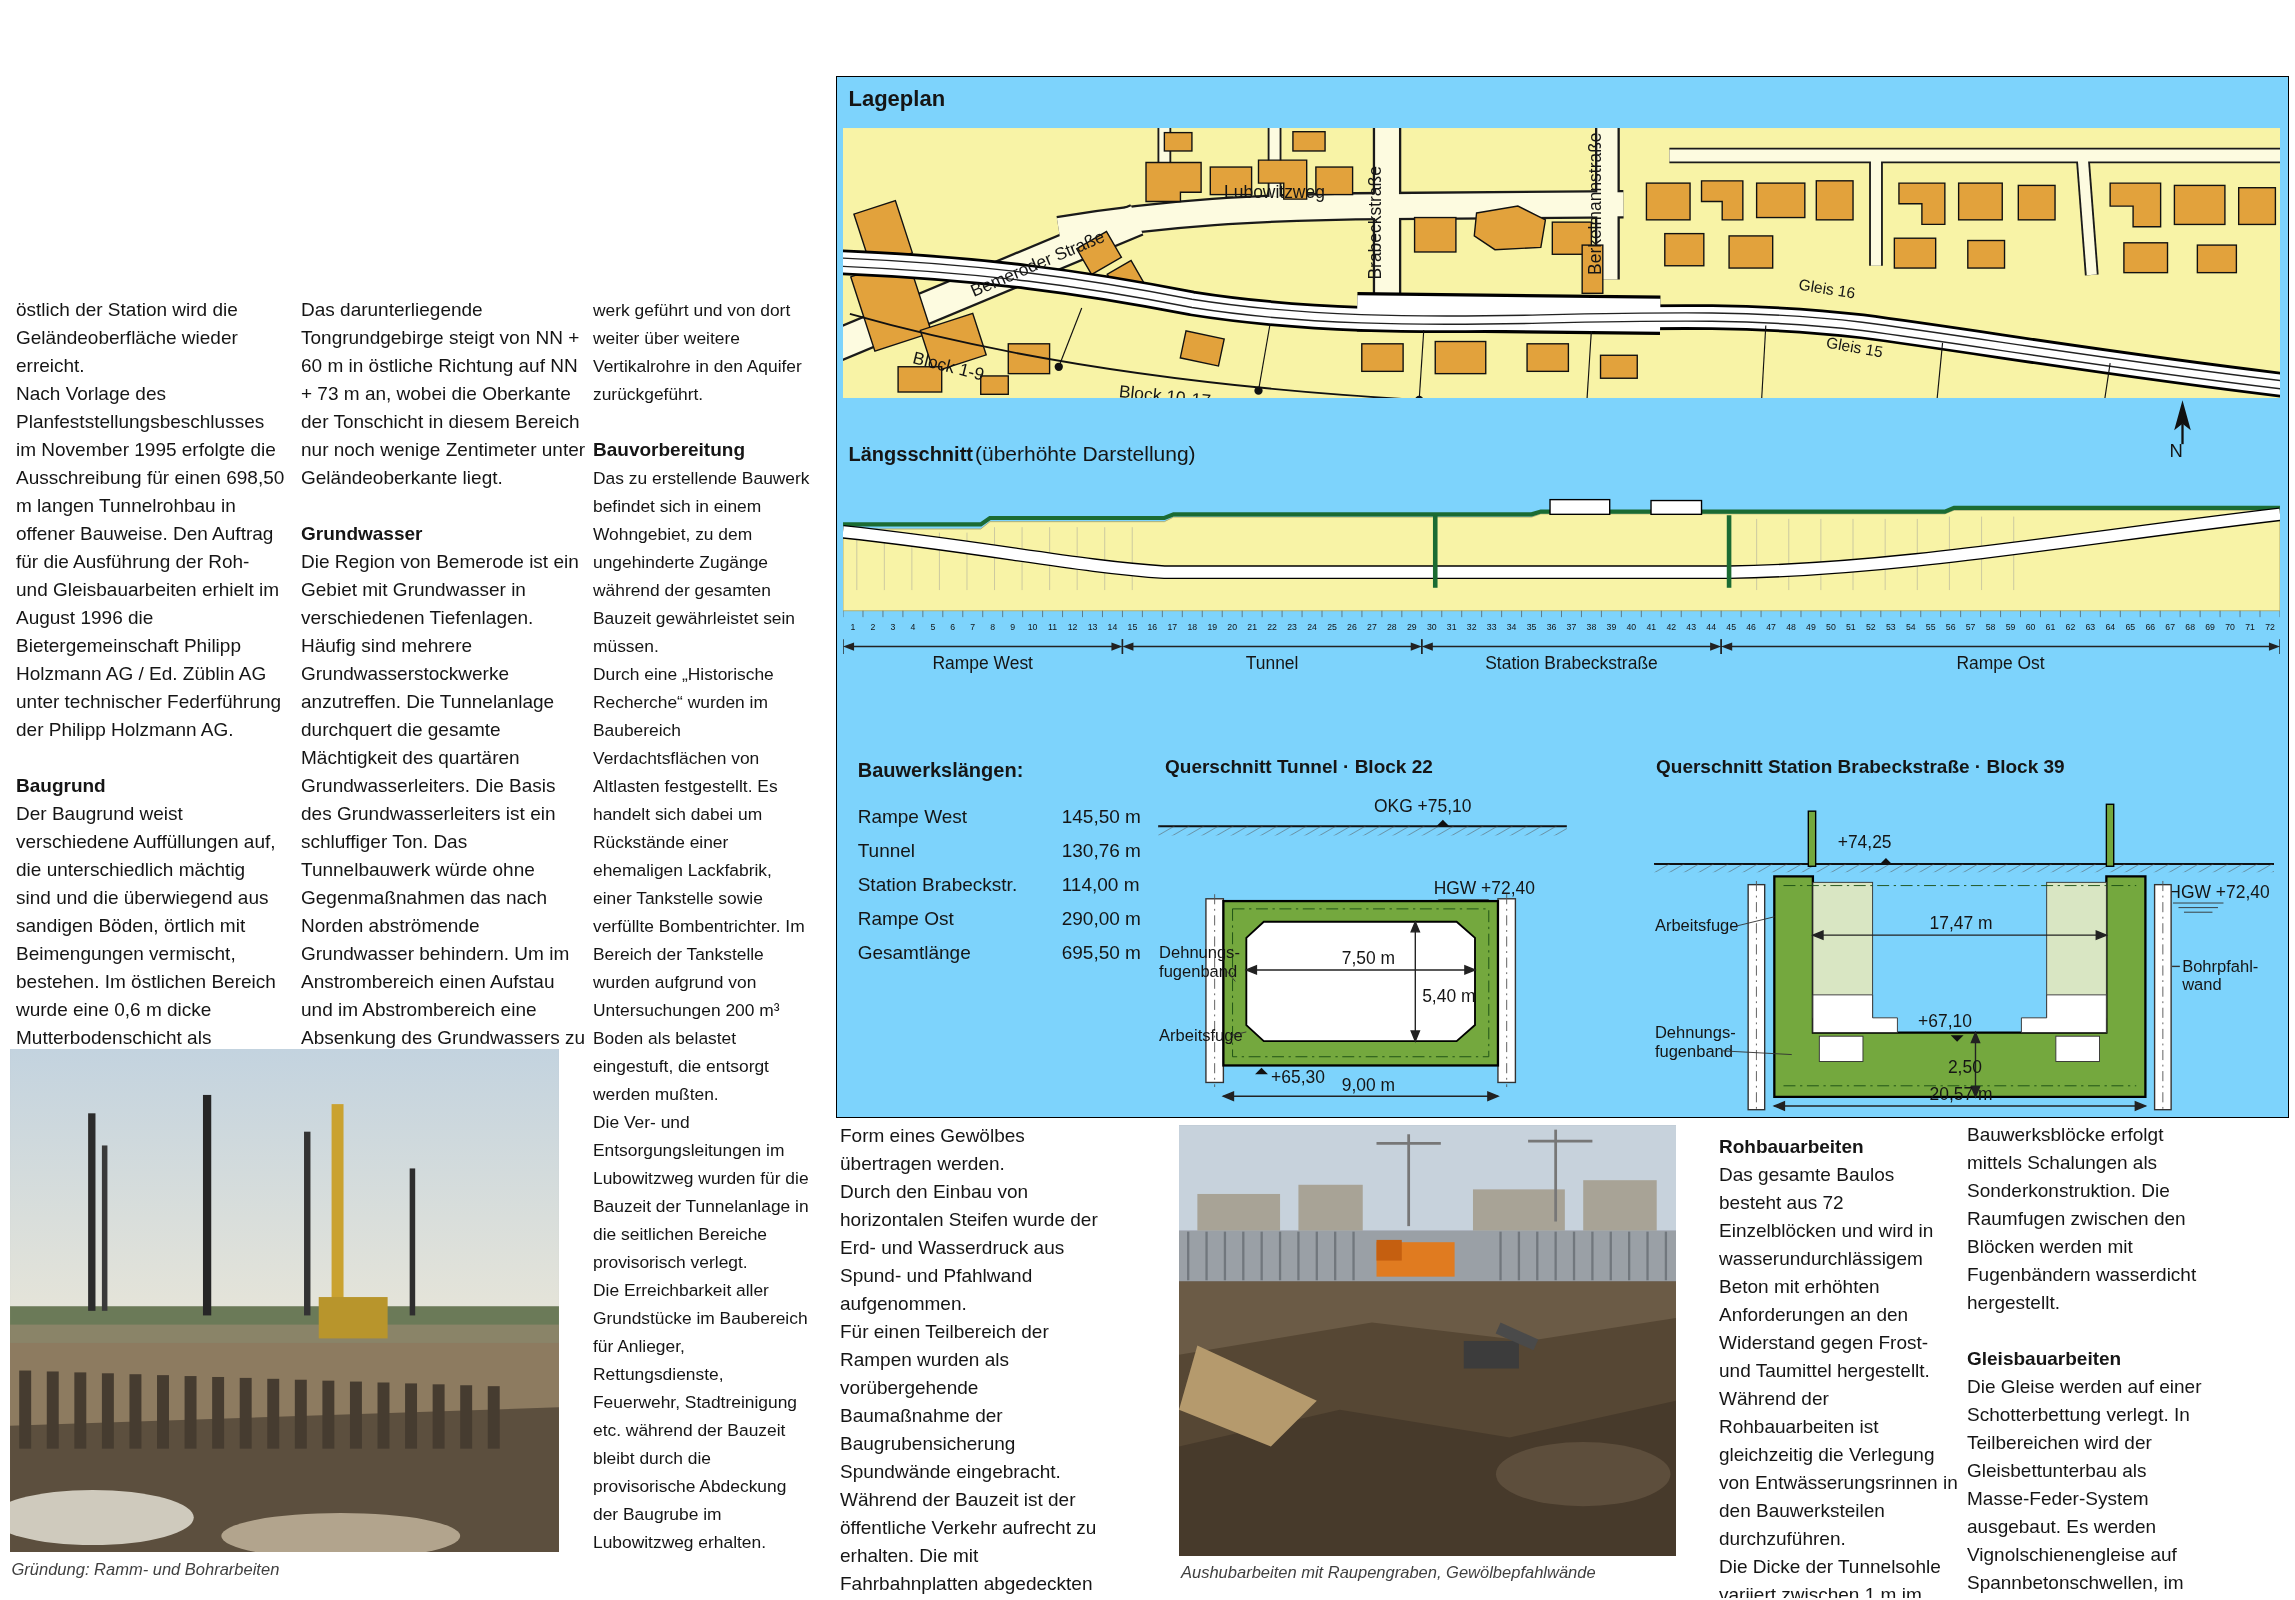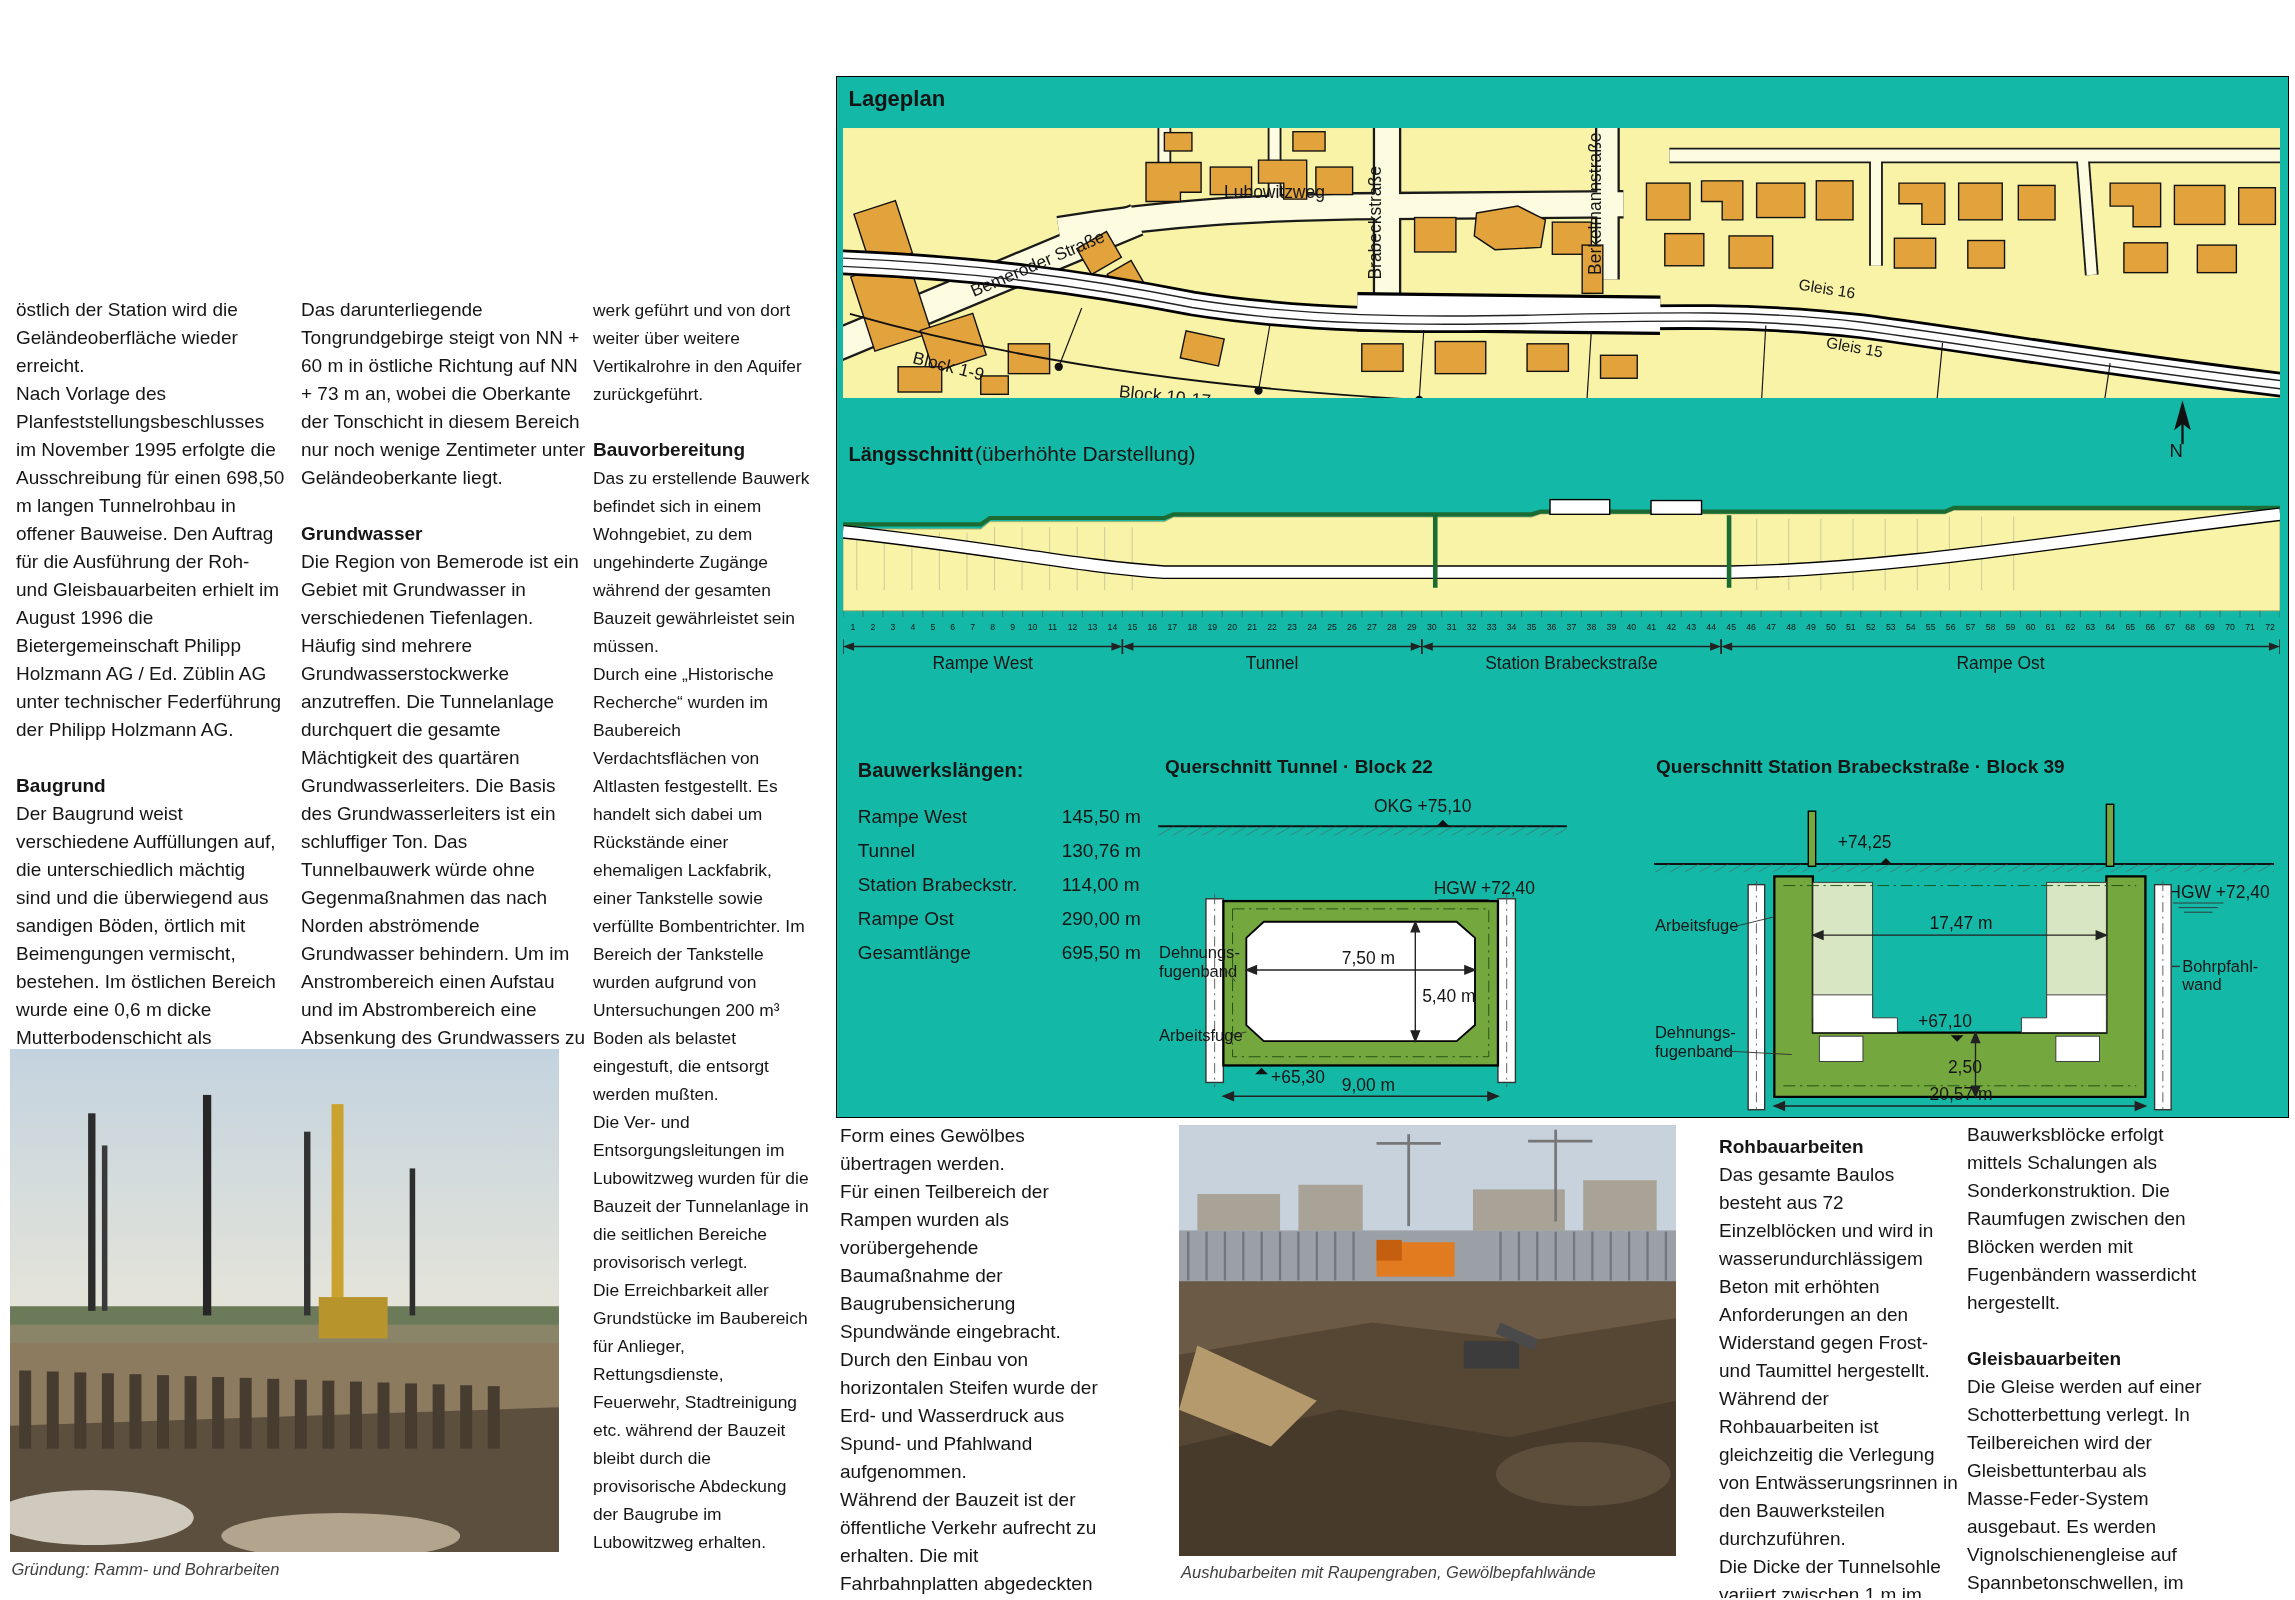--- a/index.html
+++ b/index.html
@@ -10,21 +10,21 @@
   .text-col p{margin:0;}
   .text-col h4{margin:28px 0 0 0;font-size:19px;font-weight:bold;}
   .text-col h4:first-child{margin-top:12px;}
   .col-c1{left:16px;top:296px;width:269px;height:753px;}
   .col-c2{left:301px;top:296px;width:287px;height:758px;}
   .col-c3{left:593px;top:296px;width:219px;height:1299px;font-size:17.4px;}
   .col-c4{left:840px;top:1122px;width:259px;height:475px;}
   .col-c5{left:1719px;top:1121px;width:241px;height:477px;}
   .col-c6{left:1967px;top:1121px;width:241px;height:477px;}
   
-  .panel{position:absolute;border:1.8px solid #000;background:#14b8a6;}
+  .panel{position:absolute;border:1.8px solid #000;background:#7dd3fc;}
   .panel-center{left:836px;top:76px;width:1451px;height:1040px;}
   .abs{position:absolute;}
   .h-big{font-weight:bold;font-size:22px;}
   .h-mid{font-weight:bold;font-size:20px;}
   .h-sub{font-weight:normal;font-size:21px;margin-top:44px;}
   
   .bw-row{display:flex;font-size:19px;line-height:34px;}
   .bw-l{width:204px;}
   .bw-v{width:101px;}
   
@@ -625,22 +625,22 @@
       <polygon points="40,480 300,600 200,700 0,620" fill="#b59a6d"></polygon>
       <rect x="620" y="470" width="120" height="60" fill="#3c3c3c"></rect>
       <rect x="700" y="430" width="90" height="26" fill="#4a4a4a" transform="rotate(24 700 430)"></rect>
       <ellipse cx="880" cy="760" rx="190" ry="70" fill="#5d4e3c"></ellipse>
     </svg>
   </div>
   <div class="cap" style="left:1181px;top:1563px;">Aushubarbeiten mit Raupengraben, Gewölbepfahlwände</div>
 
   <div class="text-col col-c4">
       <p>Form eines Gewölbes übertragen werden.</p>
+      <p>Durch den Einbau von horizontalen Steifen wurde der Erd- und Wasserdruck aus Spund- und Pfahlwand aufgenommen.</p>
       <p>Für einen Teilbereich der Rampen wurden als vorübergehende Baumaßnahme der Baugrubensicherung Spundwände eingebracht.</p>
-      <p>Durch den Einbau von horizontalen Steifen wurde der Erd- und Wasserdruck aus Spund- und Pfahlwand aufgenommen.</p>
       <p>Während der Bauzeit ist der öffentliche Verkehr aufrecht zu erhalten. Die mit Fahrbahnplatten abgedeckten Flächen werden auf den Umfang beschränkt, der für den Straßenverkehr notwendig ist. Vorgesehen sind dazu Fahrbahnträger, die gleichzeitig die erste Steifenlage bilden.</p>
     </div>
   <div class="text-col col-c5">
       <h4>Rohbauarbeiten</h4>
       <p>Das gesamte Baulos besteht aus 72 Einzelblöcken und wird in wasserundurchlässigem Beton mit erhöhten Anforderungen an den Widerstand gegen Frost- und Taumittel hergestellt. Während der Rohbauarbeiten ist gleichzeitig die Verlegung von Entwässerungsrinnen in den Bauwerksteilen durchzuführen.</p>
       <p>Die Dicke der Tunnelsohle variiert zwischen 1 m im Rampenbereich bis 2,90 m im Stationsbereich. Die Wände werden in unterschiedlichen Stärken ausgeführt.</p>
     </div>
   <div class="text-col col-c6">
       <p>Bauwerksblöcke erfolgt mittels Schalungen als Sonderkonstruktion. Die Raumfugen zwischen den Blöcken werden mit Fugenbändern wasserdicht hergestellt.</p>
       <h4>Gleisbauarbeiten</h4>

